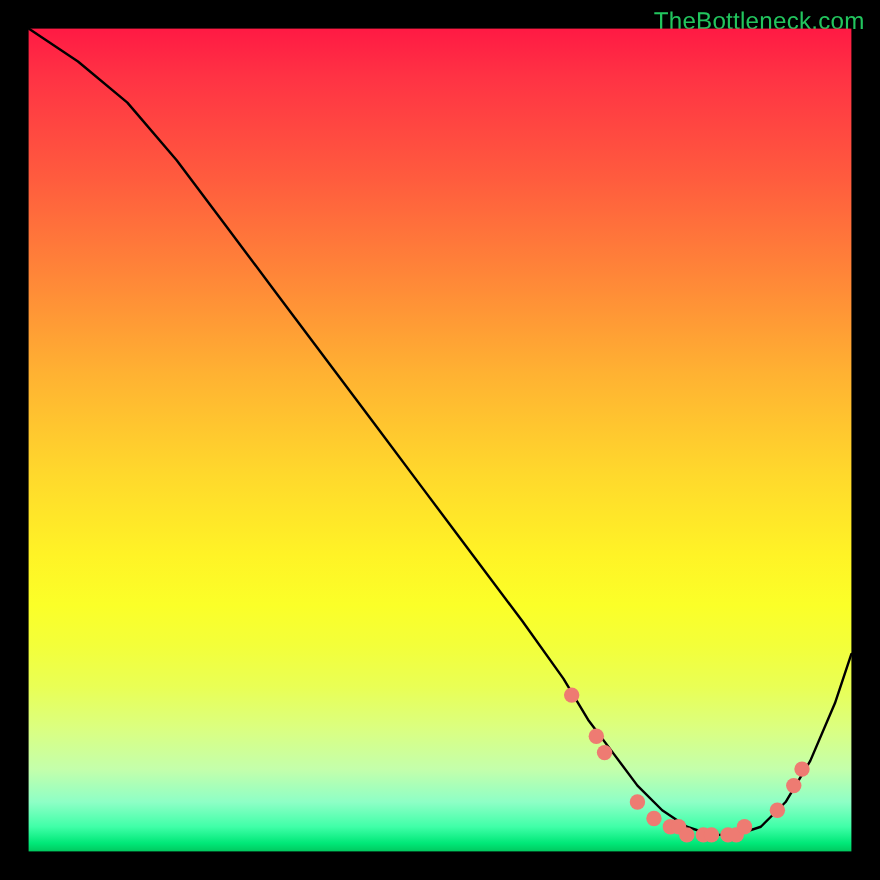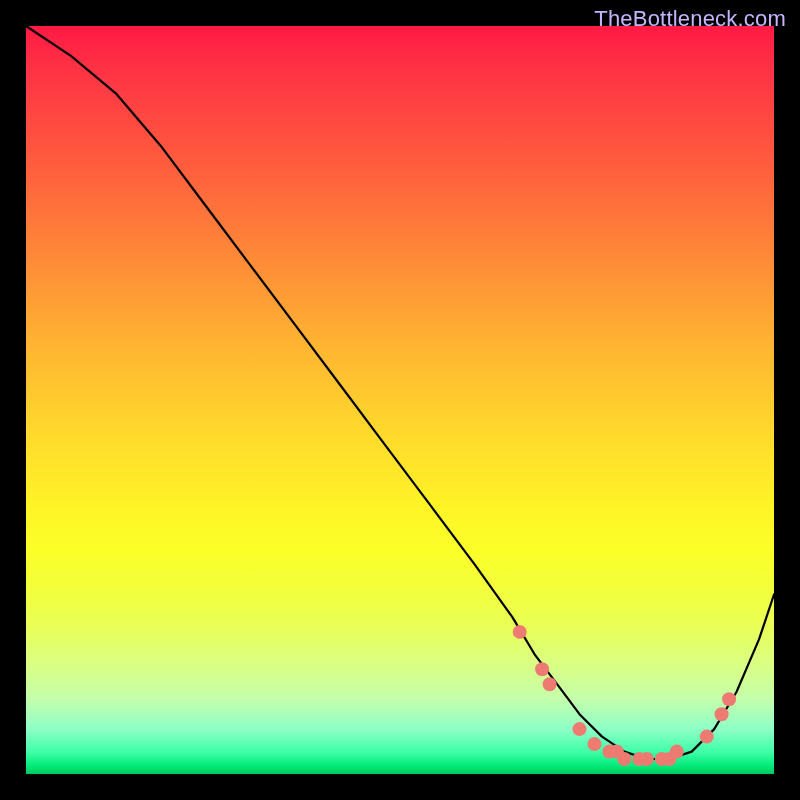--- a/index.html
+++ b/index.html
@@ -39,21 +39,21 @@
       #8effc6 94%,
       #40ffa8 97%,
       #00e878 99%,
       #00c95f 100%
     );
   }
   .watermark {
     position: absolute;
     top: 6px;
     right: 14px;
-    color: #c4b5fd;
+    color: #22c55e;
     font-size: 22px;
     font-weight: 500;
     letter-spacing: 0.2px;
   }
   svg.curve {
     position: absolute;
     left: 0;
     top: 0;
     width: 748px;
     height: 748px;

